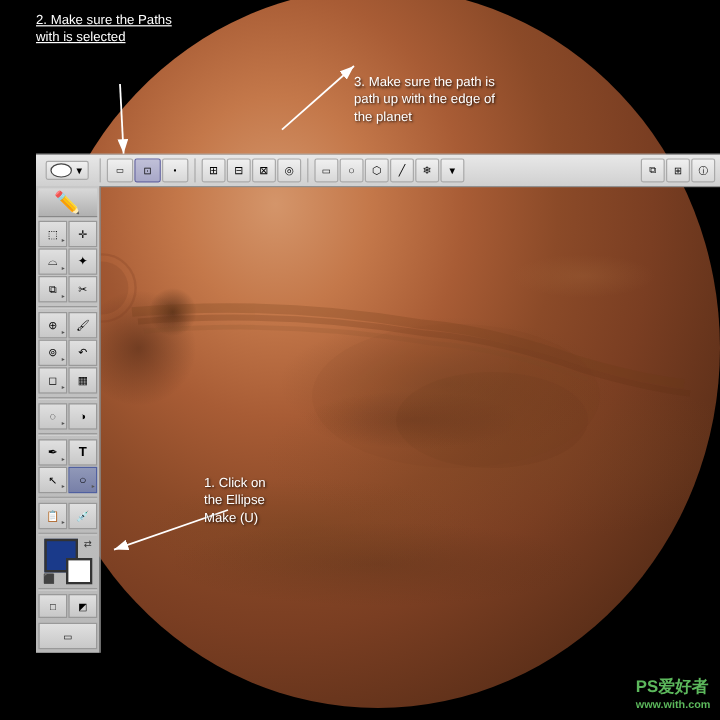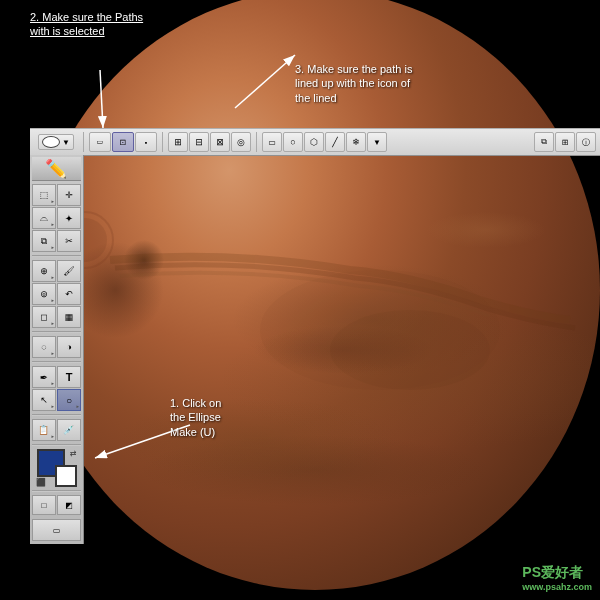--- a/index.html
+++ b/index.html
@@ -495,20 +495,20 @@
   <span>Make (U)</span>
 </div>
 
 <div class="annotation annotation-2">
   <span>2. Make sure the Paths</span><br>
   <span>with is selected</span>
 </div>
 
 <div class="annotation annotation-3">
   <span>3. Make sure the path is</span><br>
-  <span>lined up with the icon of</span><br>
-  <span>the lined</span>
+  <span>path up with the edge of</span><br>
+  <span>the planet</span>
 </div>
 
 <div class="watermark">
   <div style="font-size:14px;color:#5cb85c;font-weight:bold;text-shadow:1px 1px 2px black;">PS爱好者</div>
-  <div style="font-size:9px;color:#5cb85c;text-shadow:1px 1px 1px black;">www.psahz.com</div>
+  <div style="font-size:9px;color:#5cb85c;text-shadow:1px 1px 1px black;">www.with.com</div>
 </div>
 
 </body></html>

